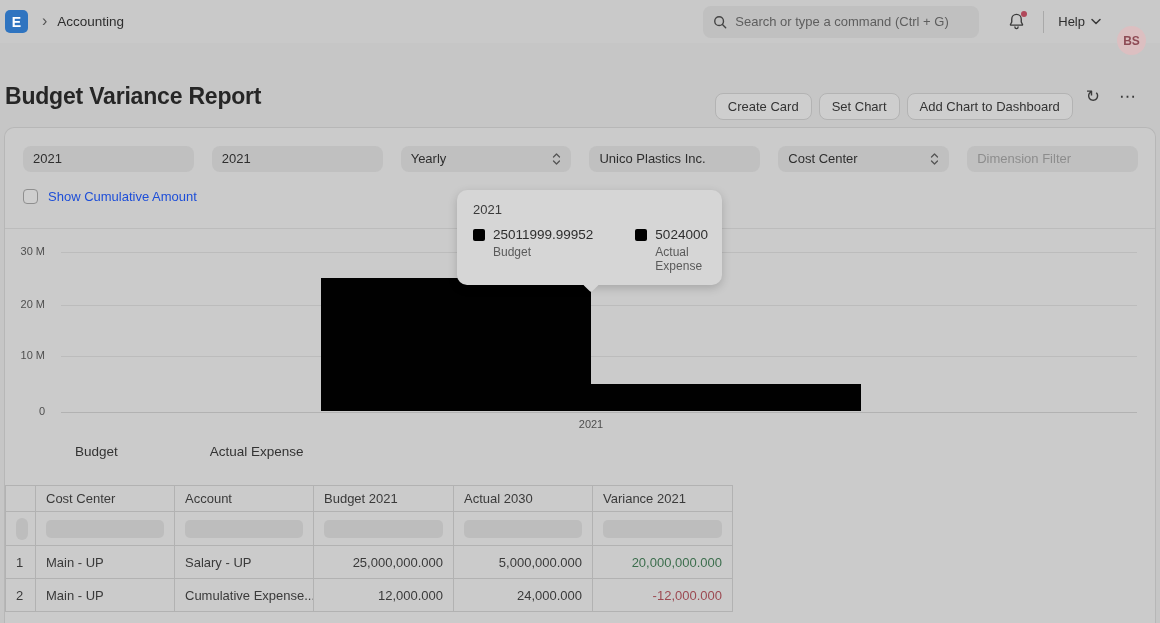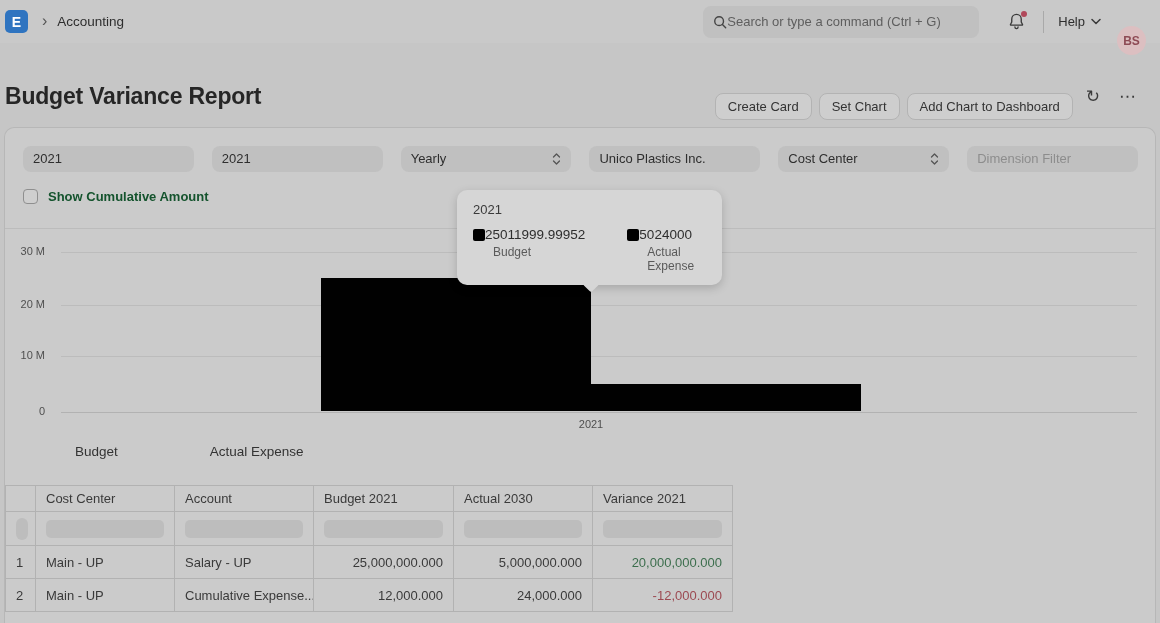--- a/index.html
+++ b/index.html
@@ -39,21 +39,21 @@
     border-radius: 8px;
     display: flex; align-items: center;
     padding: 0 10px;
     margin-right: 28px;
   }
   .search-pill svg { flex: 0 0 auto; }
   .search-pill input {
     border: 0; outline: 0; background: transparent;
     font-family: "Liberation Sans", sans-serif;
     font-size: 13px; color: #3a3a3a;
-    width: 100%;
+    margin-left: 8px; width: 100%;
   }
   .search-pill input::placeholder { color: #5e5e5e; opacity: 1; }
   .bell-wrap { position: relative; width: 20px; height: 20px; margin-right: 16px; cursor: pointer; }
   .bell-dot {
     position: absolute; top: -1px; right: 0px;
     width: 6px; height: 6px; border-radius: 50%;
     background: var(--alert_red);
   }
   .nav-divider { width: 1px; height: 22px; background: #a9a9a9; margin-right: 14px; }
   .help { display: flex; align-items: center; gap: 6px; color: #2e2e2e; cursor: pointer; margin-right: 16px; }
@@ -124,21 +124,21 @@
     display: flex; align-items: center; gap: 10px;
     margin: 17px 18px 0;
   }
   .checkbox {
     width: 15px; height: 15px;
     border: 1.5px solid #8f8f8f;
     border-radius: 4px;
     background: #cfcfcf;
     cursor: pointer;
   }
-  .checkbox-label { color: #14532d; cursor: pointer; font-weight: bold; }
+  .checkbox-label { color: #1d4ed8; cursor: pointer; }
 
   
   .chart-area {
     position: relative;
     margin-top: 24px;
     border-top: 1px solid #bcbcbc;
     height: 210px;
   }
   .gridline {
     position: absolute; left: 56px; right: 18px; height: 1px;
@@ -179,21 +179,21 @@
     content: "";
     position: absolute;
     left: 128px; bottom: -5px;
     width: 12px; height: 12px;
     background: var(--tooltip_bg);
     transform: rotate(45deg);
     border-radius: 2px;
   }
   .tooltip-title { font-size: 13px; color: #3a3a3a; margin-bottom: 10px; }
   .tooltip-entries { display: flex; gap: 42px; }
-  .tt-entry .val-line { display: flex; align-items: center; }
+  .tt-entry .val-line { display: flex; align-items: center; gap: 8px; }
   .tt-marker { width: 12px; height: 12px; border-radius: 2px; background: #000; }
   .tt-value { font-size: 13.5px; color: #2e2e2e; font-weight: 500; }
   .tt-label { font-size: 12px; color: #5a5a5a; margin: 3px 0 0 20px; }
 
   
   table.report {
     margin-top: 26px;
     border-collapse: collapse;
     table-layout: fixed;
     width: 727px;

